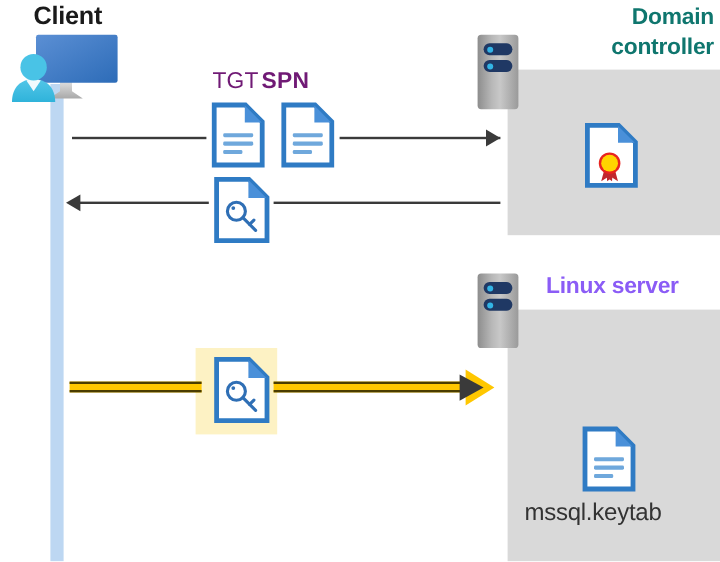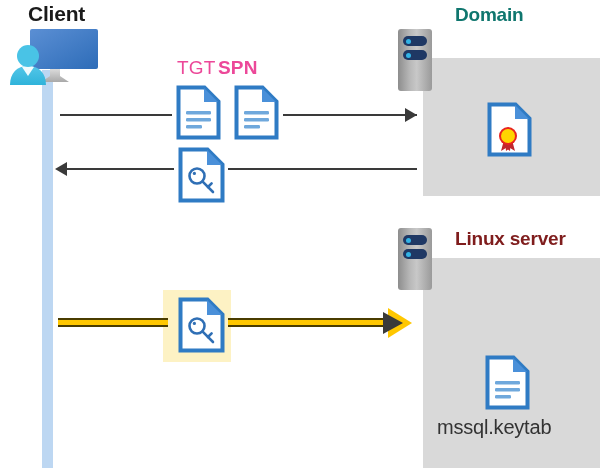--- a/index.html
+++ b/index.html
@@ -11,21 +11,21 @@
     font-family: "Liberation Sans", sans-serif;
     -webkit-font-smoothing: antialiased;
   }
   #diagram {
     position: relative;
     width: 600px;
     height: 468px;
     background: #ffffff;
     overflow: hidden;
   }
-  .abs { position: absolute; }
+  .abs { position: absolute; text-align: right; }
 
   
   .title-client {
     left: 28px; top: 2px;
     font-size: 21px;
     font-weight: bold;
     color: #1a1a1a;
     letter-spacing: -0.2px;
   }
   .title-dc {
@@ -34,21 +34,21 @@
     font-weight: bold;
     color: #0f766e;
     line-height: 25px;
     width: 140px;
     letter-spacing: -0.2px;
   }
   .title-linux {
     left: 455px; top: 226px;
     font-size: 19px;
     font-weight: bold;
-    color: #7f1d1d;
+    color: #8b5cf6;
     line-height: 25px;
     letter-spacing: -0.2px;
   }
 
   
   .lifeline {
     left: 42px; top: 70px;
     width: 11px; height: 398px;
     background: #bdd7f2;
   }
@@ -136,21 +136,21 @@
   }
   .highlight-box {
     left: 163px; top: 290px;
     width: 68px; height: 72px;
     background: #fdf2c4;
   }
 
   
   .tok-label {
     font-size: 19px;
-    color: #ec4899;
+    color: #701a75;
     letter-spacing: 0.2px;
   }
   .lbl-tgt { left: 177px; top: 57px; }
   .lbl-spn { left: 218px; top: 57px; font-weight: bold; }
 
   .keytab-label {
     left: 437px; top: 416px;
     font-size: 20px;
     color: #333333;
     letter-spacing: -0.2px;
@@ -173,20 +173,21 @@
 <div id="diagram">
 
   <div class="abs panel panel-dc"></div>
   <div class="abs panel panel-lnx"></div>
 
   <div class="abs lifeline"></div>
 
   <div class="abs title-client">Client</div>
   <div class="abs title-dc">
     <div>Domain</div>
+    <div>controller</div>
   </div>
   <div class="abs title-linux">Linux server</div>
 
   <div class="abs rack rack-dc">
     <div class="bay b1">
         <span class="led"></span>
       </div>
     <div class="bay b2">
         <span class="led"></span>
       </div>

